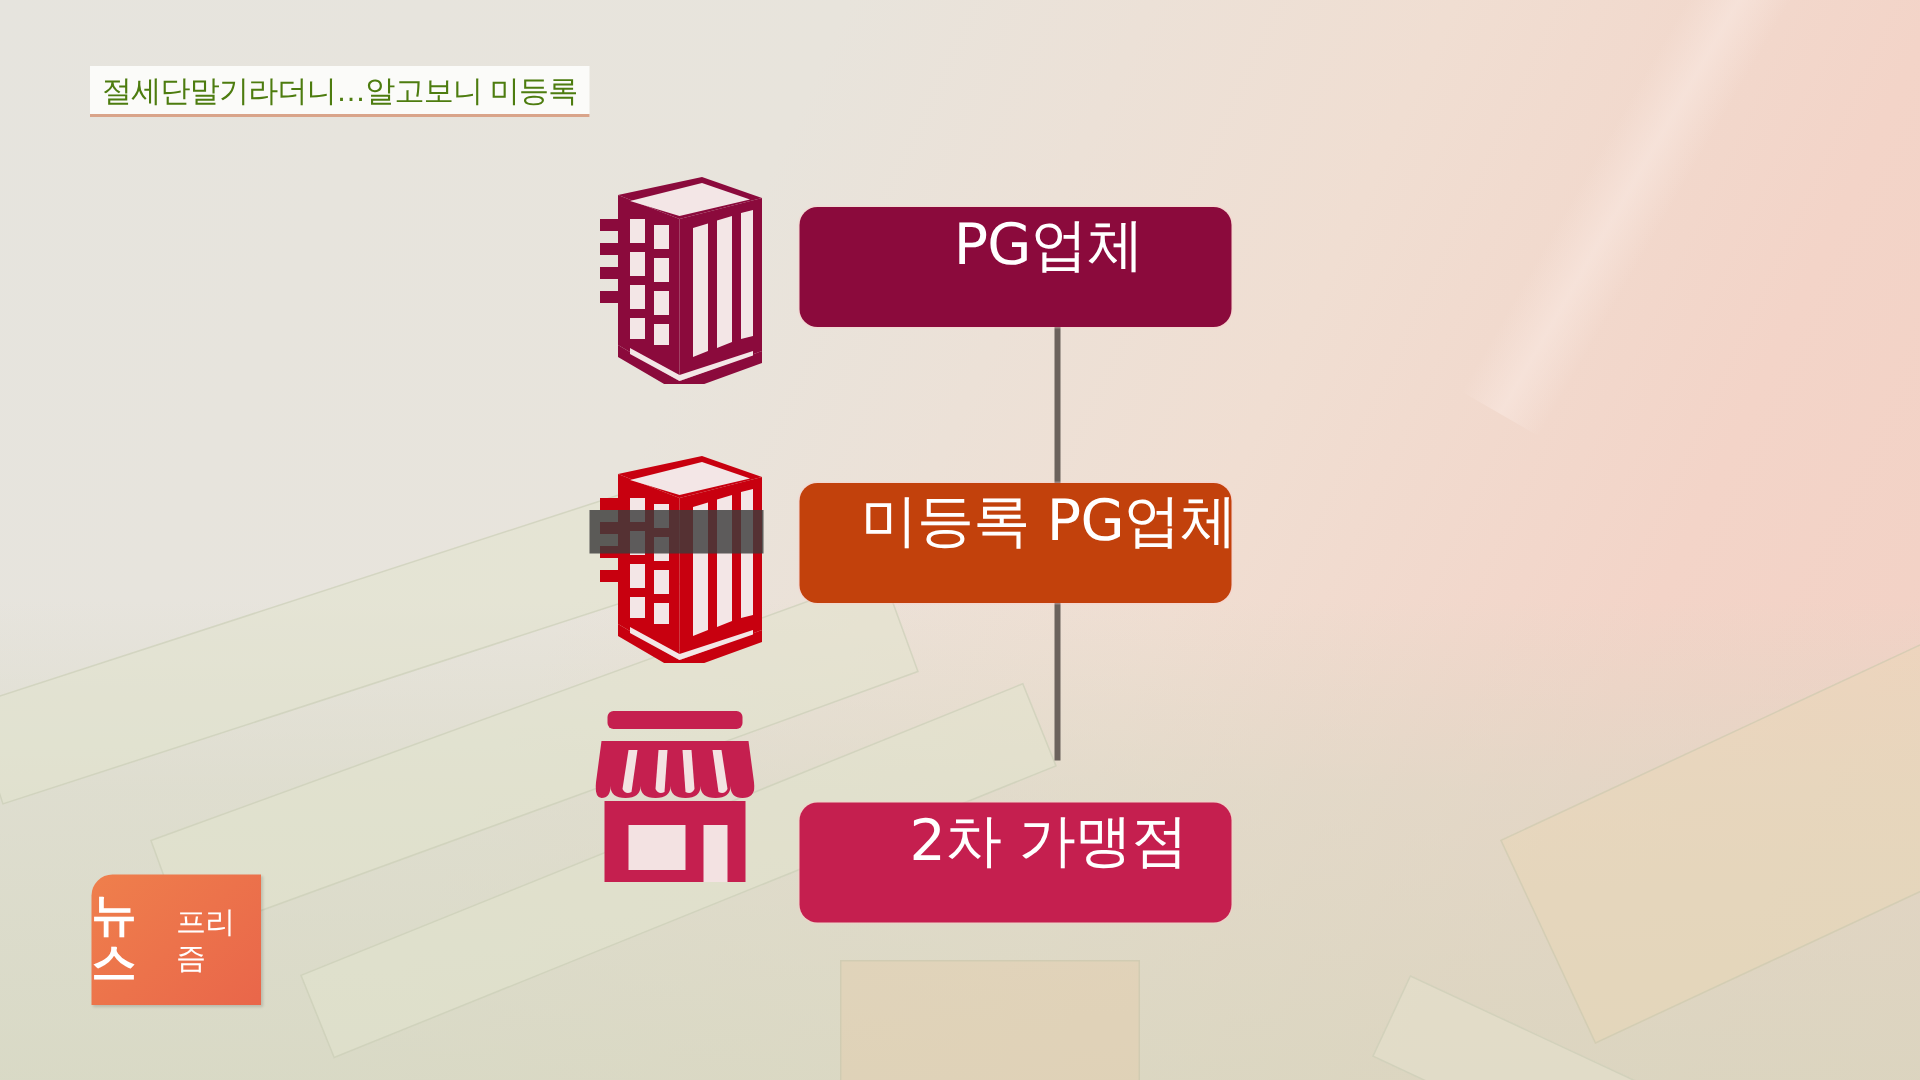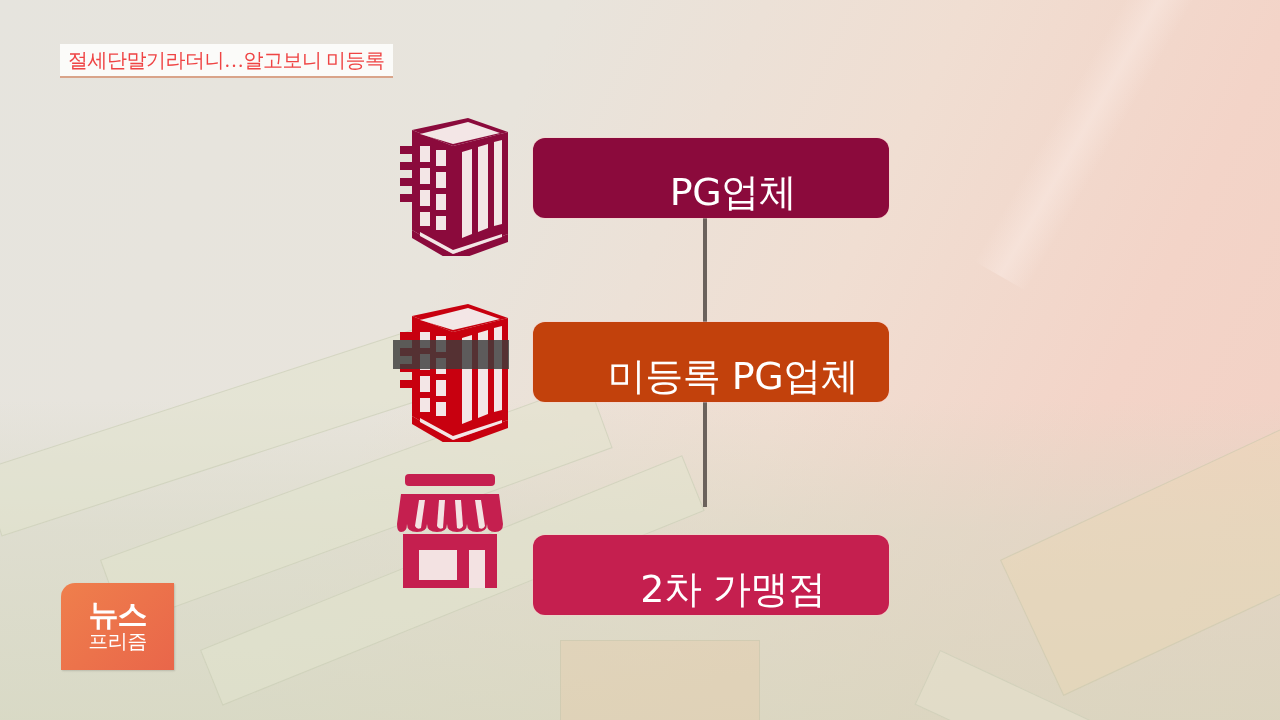--- a/index.html
+++ b/index.html
@@ -45,44 +45,44 @@
     .headline {
       position: absolute;
       left: 60px; top: 44px;
       height: 34px;
       padding: 0 8px 0 8px;
       background: rgba(252,252,250,0.95);
       border-bottom: 2px solid #d9a48a;
       display: flex; align-items: center;
     }
     .headline-text {
-      font-family: Liberation Serif, serif;
+      font-family: Liberation Sans, sans-serif;
       font-size: 20px;
-      color: #ef4444;
+      color: #4d7c0f;
       letter-spacing: -0.5px;
       white-space: nowrap;
     }
 
     
     .connector {
       position: absolute;
       left: 703px;
       width: 4px;
       background: #6b625c;
     }
     .connector.c1 { top: 217px; height: 105px; }
     .connector.c2 { top: 402px; height: 105px; }
 
     .node {
       position: absolute;
       left: 533px;
-      width: 356px;
+      width: 288px;
       height: 80px;
       border-radius: 12px;
-      display: flex; align-items: flex-end; justify-content: center;
+      display: flex; align-items: flex-start; justify-content: center;
       box-shadow: 0 0 0 1px rgba(255,200,200,0.35);
       padding-left: 44px;
     }
     .node-label {
       color: #ffffff;
       font-family: "DejaVu Sans", sans-serif;
       font-size: 38px;
       letter-spacing: -0.5px;
       white-space: nowrap;
     }
@@ -102,33 +102,33 @@
       background: rgba(60,60,60,0.82);
     }
 
     
     .logo {
       position: absolute;
       left: 61px; top: 583px;
       width: 113px; height: 87px;
       border-radius: 14px 0 0 0;
       background: linear-gradient(135deg, #ef7f4c 0%, #e9664a 100%);
-      display: flex; flex-direction: column; align-items: center; justify-content: center;
+      display: flex; flex-direction: row; align-items: center; justify-content: center;
       color: #fff;
       box-shadow: 1px 1px 2px rgba(0,0,0,0.15);
     }
     .logo-main {
       font-family: "DejaVu Sans", sans-serif;
       font-weight: bold;
       font-size: 30px;
       line-height: 32px;
       letter-spacing: -1px;
     }
     .logo-sub {
-      font-family: Liberation Mono, monospace;
+      font-family: Liberation Serif, serif;
       font-size: 20px;
       line-height: 24px;
       letter-spacing: -0.5px;
     }
   </style>
 </head>
 <body>
 
 <div class="bg"></div>
 <div class="bg-streak"></div>

